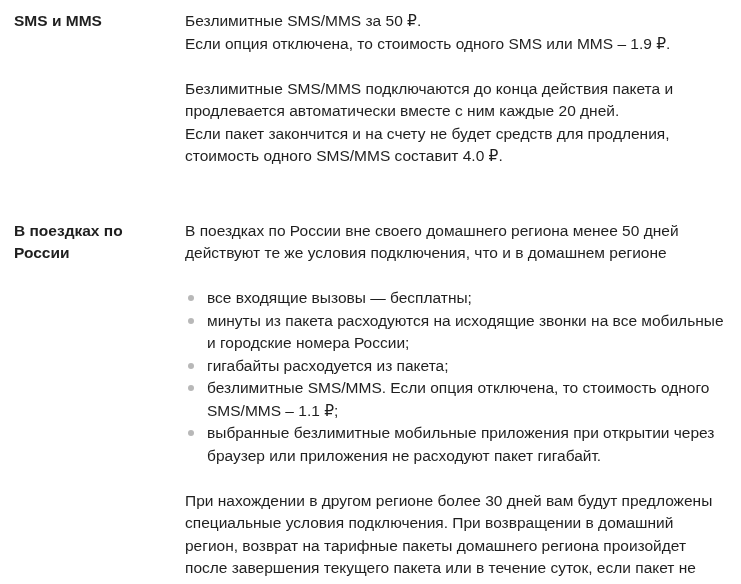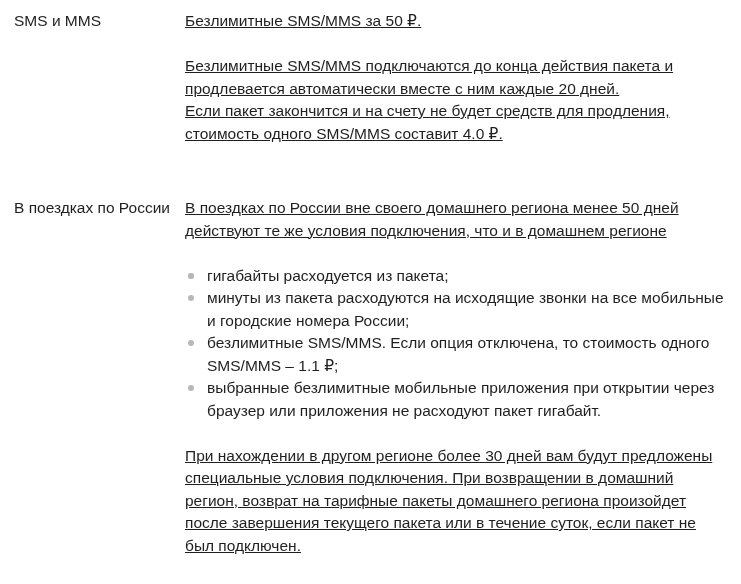--- a/index.html
+++ b/index.html
@@ -18,28 +18,28 @@
     font-size: 15.5px;
     line-height: 22.5px;
   }
   .row {
     display: grid;
     grid-template-columns: 171px 1fr;
     margin-bottom: 52px;
   }
   .row:last-child { margin-bottom: 0; }
   .row-heading {
-    font-weight: normal;
+    font-weight: bold;
     font-size: 15.5px;
     padding-right: 12px;
   }
   .row-content {
     max-width: 545px;
   }
-  .para { margin: 0 0 22.5px 0; text-decoration: underline; }
+  .para { margin: 0 0 22.5px 0; }
   .para:last-child { margin-bottom: 0; }
   .line { display: block; }
   ul.bullet-list {
     list-style: none;
     margin: 0;
     padding: 0;
   }
   ul.bullet-list li {
     position: relative;
     padding-left: 22px;
@@ -58,44 +58,46 @@
 </head>
 <body>
 
 <div class="page">
 
   <section class="row">
     <div class="row-heading">SMS и MMS</div>
     <div class="row-content">
       <p class="para">
         <span class="line">Безлимитные SMS/MMS за 50 ₽.</span>
+        <span class="line">Если опция отключена, то стоимость одного SMS или MMS – 1.9 ₽.</span>
       </p>
       <p class="para">
         <span class="line">Безлимитные SMS/MMS подключаются до конца действия пакета и продлевается автоматически вместе с ним каждые 20 дней.</span>
         <span class="line">Если пакет закончится и на счету не будет средств для продления, стоимость одного SMS/MMS составит 4.0 ₽.</span>
       </p>
     </div>
   </section>
 
   <section class="row">
     <div class="row-heading">В поездках по России</div>
     <div class="row-content">
       <p class="para">В поездках по России вне своего домашнего региона менее 50 дней действуют те же условия подключения, что и в домашнем регионе</p>
 
       <ul class="bullet-list">
         <li>
           <span class="dot"></span>
+          <span>все входящие вызовы — бесплатны;</span>
+        </li>
+        <li>
+          <span class="dot"></span>
+          <span>минуты из пакета расходуются на исходящие звонки на все мобильные и городские номера России;</span>
         </li>
         <li>
           <span class="dot"></span>
           <span>гигабайты расходуется из пакета;</span>
-        </li>
-        <li>
-          <span class="dot"></span>
-          <span>минуты из пакета расходуются на исходящие звонки на все мобильные и городские номера России;</span>
         </li>
         <li>
           <span class="dot"></span>
           <span>безлимитные SMS/MMS. Если опция отключена, то стоимость одного SMS/MMS – 1.1 ₽;</span>
         </li>
         <li>
           <span class="dot"></span>
           <span>выбранные безлимитные мобильные приложения при открытии через браузер или приложения не расходуют пакет гигабайт.</span>
         </li>
       </ul>

